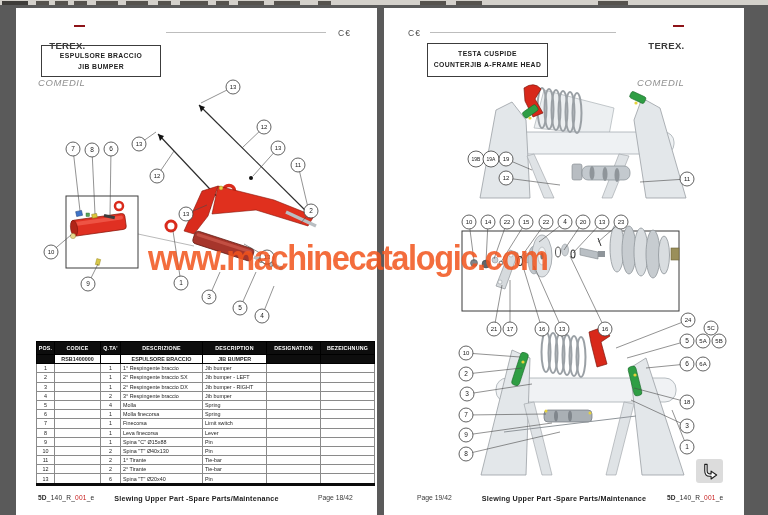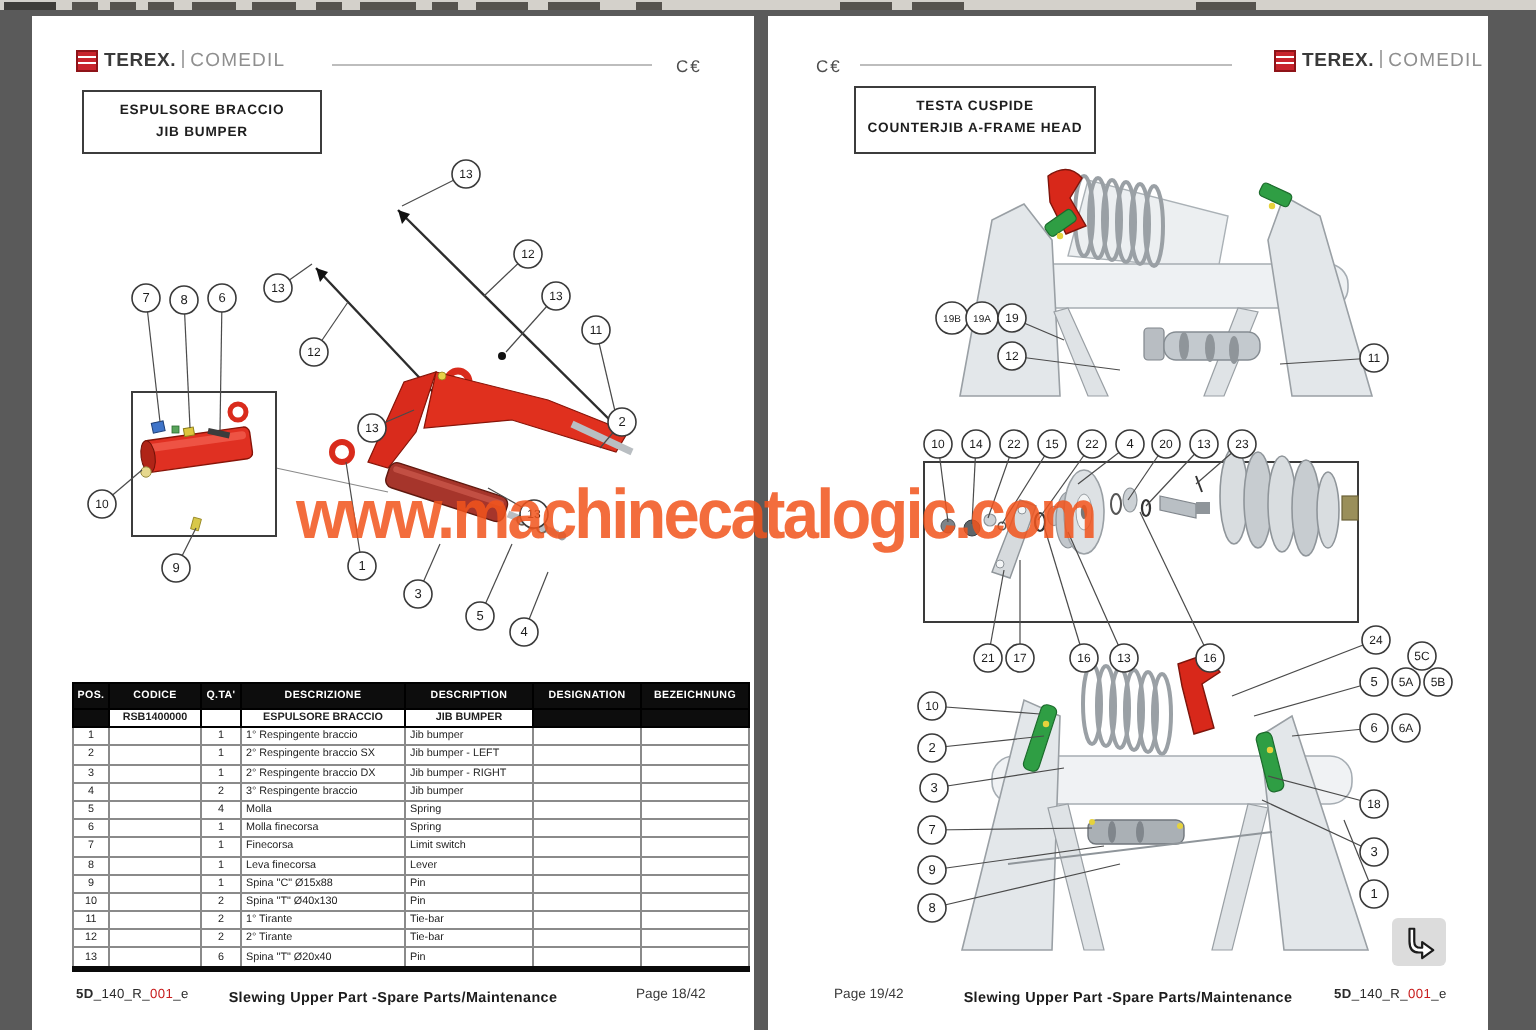--- a/index.html
+++ b/index.html
@@ -8,25 +8,25 @@
     background:#5a5a5a;font-family:"Liberation Sans",sans-serif;
   }
   
   .toolbar{position:absolute;left:0;top:0;width:768px;height:5px;background:#d4d1cb;}
   .tb-stub{position:absolute;top:1px;height:4px;background:#56534e;}
   
   .page{position:absolute;top:8px;height:507px;background:#ffffff;}
   #left-page{left:16px;width:361px;}
   #right-page{left:384px;width:360px;}
   
-  .logo{position:absolute;display:flex;align-items:flex-start;gap:3px;height:10px;}
+  .logo{position:absolute;display:flex;align-items:flex-end;gap:13px;height:10px;flex-direction:column;}
   .logo-mark{width:9px;height:9px;background:linear-gradient(#c8242c 0 2px,#ffffff 2px 3px,#c8242c 3px 5px,#ffffff 5px 6px,#c8242c 6px);border:0.5px solid #8e1318;}
   .brand-terex{font-weight:bold;font-size:9.5px;color:#3a3a3a;letter-spacing:.3px;}
   .brand-sep{width:1px;height:9px;background:#aaaaaa;}
-  .brand-comedil{font-size:9.5px;color:#8f8f8f;letter-spacing:.6px;}
+  .brand-comedil{font-size:9.5px;color:#8f8f8f;letter-spacing:.6px;font-style:italic;}
   .h-rule{position:absolute;height:1px;background:#bdbdbd;}
   .ce{position:absolute;font-size:8.5px;color:#4c4c4c;letter-spacing:1px;}
   .title-box{position:absolute;border:1px solid #3c3c3c;text-align:center;color:#1d1d1d;padding-top:4px;}
   .title-box .l1,.title-box .l2{font-size:6.8px;font-weight:bold;letter-spacing:.4px;line-height:11px;}
   
   .diagram{position:absolute;left:0;pointer-events:none;}
   
   .parts-table{position:absolute;left:20px;top:333px;width:338px;border-collapse:collapse;
     border:1.5px solid #000;border-bottom:3px solid #0a0a0a;table-layout:fixed;}
   .parts-table th{background:#0d0d0d;color:#fff;font-size:5.3px;font-weight:bold;height:12px;

